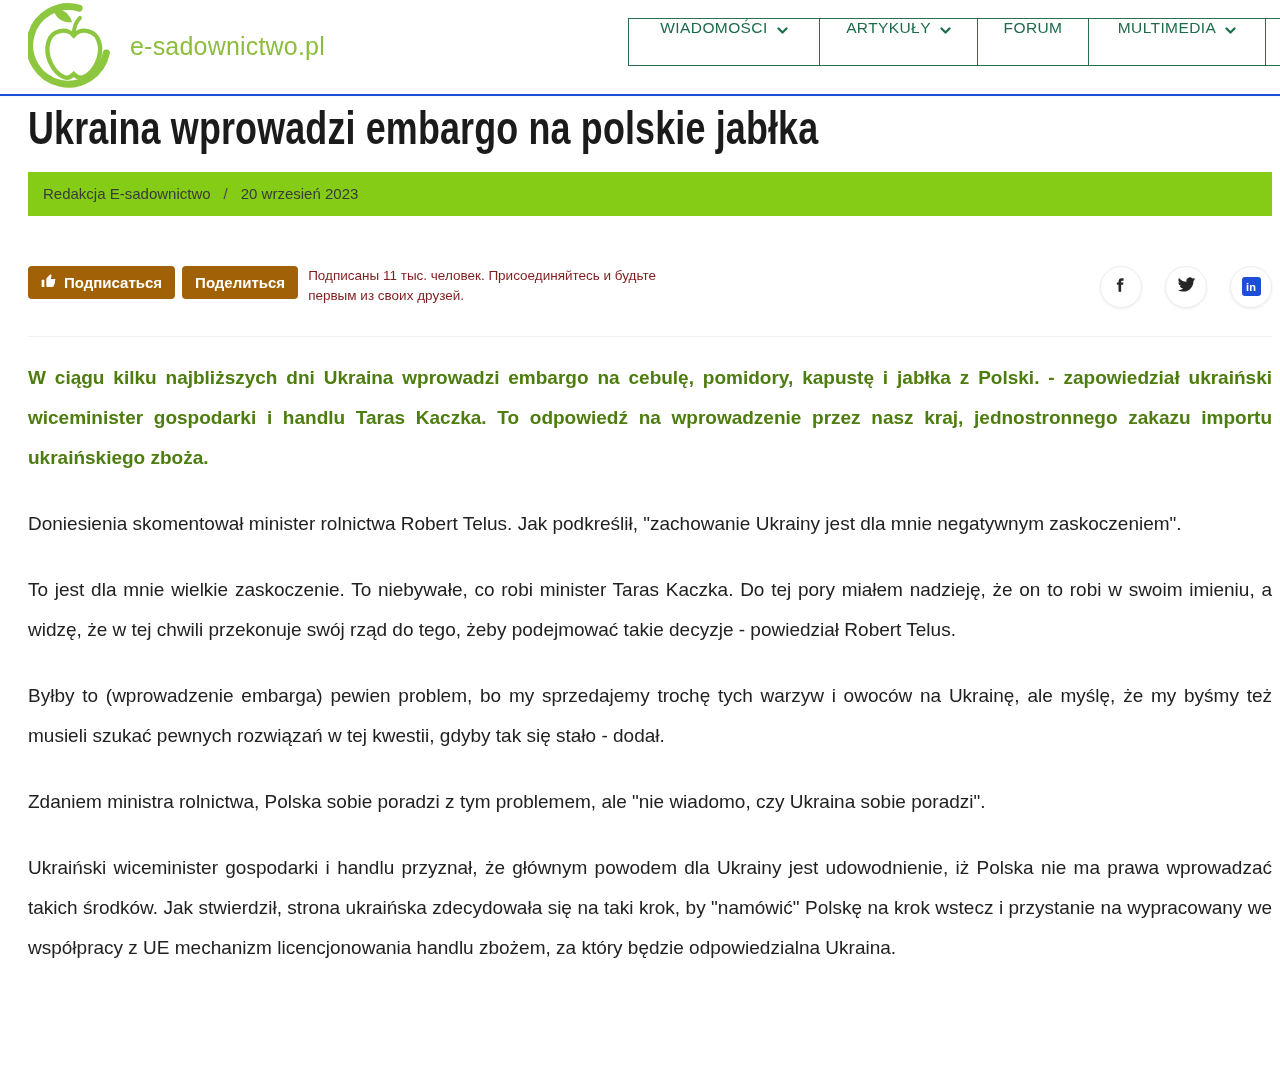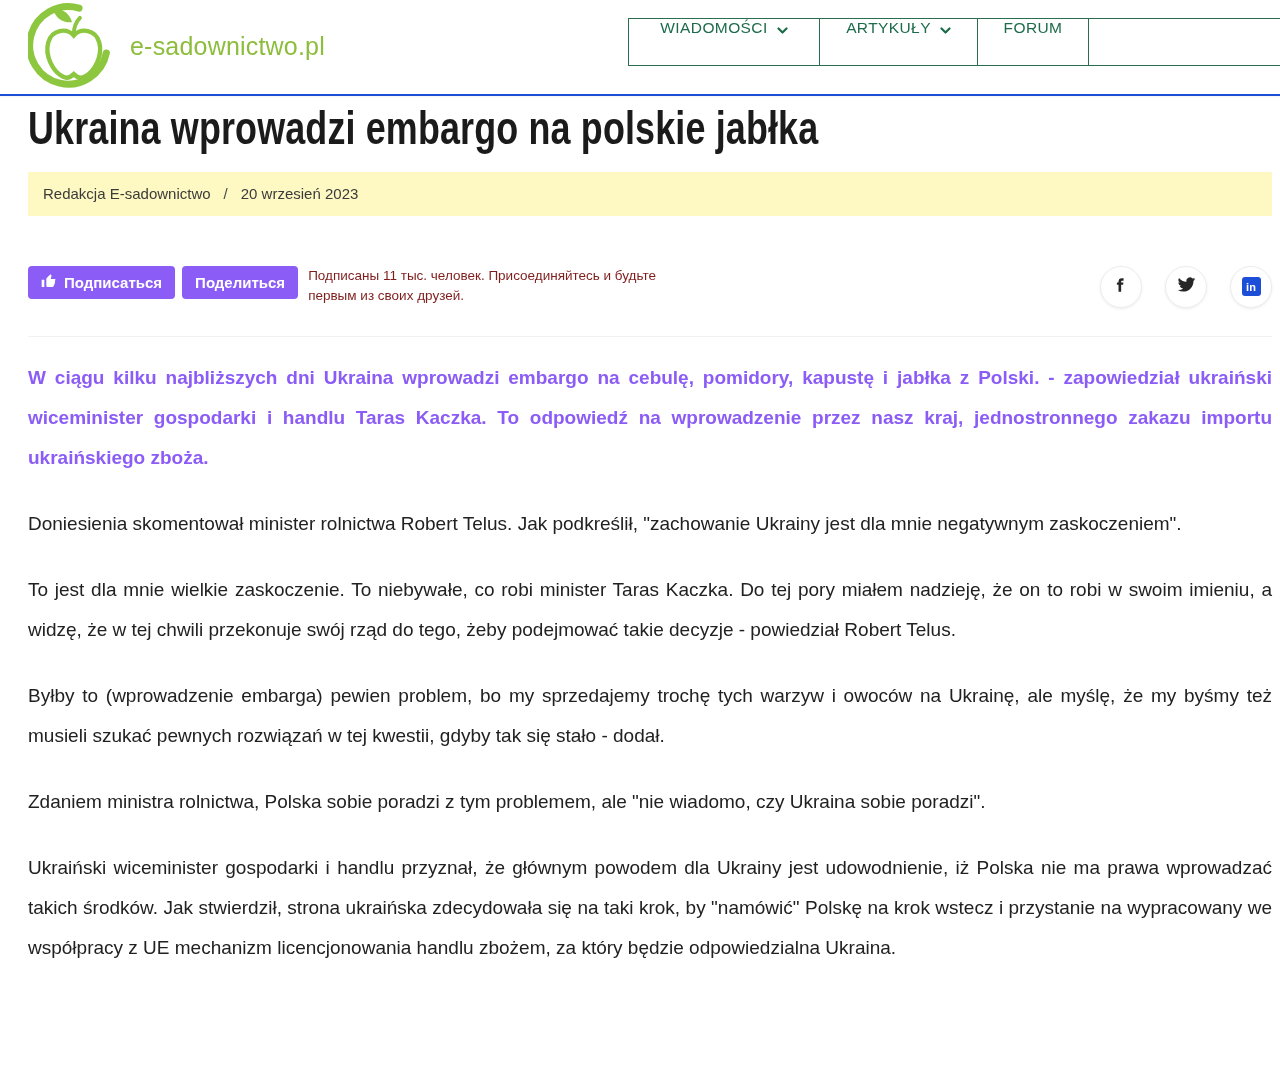--- a/index.html
+++ b/index.html
@@ -44,34 +44,34 @@
 
   .article-title {
     margin-top: 6px;
     font-size: 46px; font-weight: 700; color: #1b1b1b;
     line-height: 1.15; white-space: nowrap;
     transform: scaleX(.78); transform-origin: left center;
     letter-spacing: .2px;
   }
 
   .byline-bar {
-    margin-top: 17px; background: #fef9c3;
+    margin-top: 17px; background: #84cc16;
     height: 44px; display: flex; align-items: center;
     padding: 0 15px; font-size: 15px; color: #3b3b3b;
   }
   .byline-author { cursor: pointer; }
   .byline-sep { margin: 0 13px; color: #4a4a4a; }
 
   .share-row {
     margin-top: 50px; display: flex; align-items: flex-start;
   }
   .fb-btn {
     display: inline-flex; align-items: center; gap: 7px;
     height: 33px; padding: 0 13px; border: none; border-radius: 4px;
-    background: #8b5cf6; color: #fff; font-family: "Liberation Sans", sans-serif;
+    background: #a16207; color: #fff; font-family: "Liberation Sans", sans-serif;
     font-size: 15px; font-weight: 700; cursor: pointer;
   }
   .fb-btn + .fb-btn { margin-left: 7px; }
   .fb-subtext {
     margin-left: 10px; width: 352px;
     font-size: 13.5px; line-height: 1.48; color: #7f1d1d;
   }
   .share-circles { margin-left: auto; display: flex; gap: 23px; }
   .circle-btn {
     width: 42px; height: 42px; border-radius: 50%;
@@ -86,21 +86,21 @@
     display: flex; align-items: center; justify-content: center;
   }
 
   .divider { margin-top: 28px; border: none; border-top: 1px solid #f1f1f1; }
 
   .article-body { margin-top: 21px; }
   .article-body p {
     font-size: 19px; line-height: 40px; text-align: justify;
     color: #212121; margin-bottom: 26px;
   }
-  .article-body p.lead { font-weight: 700; color: #8b5cf6; }
+  .article-body p.lead { font-weight: 700; color: #4d7c0f; }
 </style>
 </head>
 <body>
 
 <header class="site-header">
   <div class="brand">
     <span>
       <svg width="88" height="88" viewBox="0 0 100 100">
         <g fill="none" stroke="#8dc63f" stroke-linecap="round">
           <path d="M58 7 A 44 44 0 1 0 89 58" stroke-width="8"></path>
@@ -125,20 +125,28 @@
     <div class="nav-item">
       <span>ARTYKUŁY</span>
       <span class="chev">
         <svg width="11" height="8" viewBox="0 0 11 8">
             <path d="M1.5 1.5l4 4 4-4" fill="none" stroke="#1d6b4a" stroke-width="2.2" stroke-linecap="round" stroke-linejoin="round"></path>
           </svg>
       </span>
     </div>
     <div class="nav-item">
       <span>FORUM</span>
+    </div>
+    <div class="nav-item">
+      <span>MULTIMEDIA</span>
+      <span class="chev">
+        <svg width="11" height="8" viewBox="0 0 11 8">
+            <path d="M1.5 1.5l4 4 4-4" fill="none" stroke="#1d6b4a" stroke-width="2.2" stroke-linecap="round" stroke-linejoin="round"></path>
+          </svg>
+      </span>
     </div>
     <div class="nav-spacer"></div>
   </nav>
 </header>
 
 <main class="content">
 
   <h1 class="article-title">Ukraina wprowadzi embargo na polskie jabłka</h1>
 
   <div class="byline-bar">

